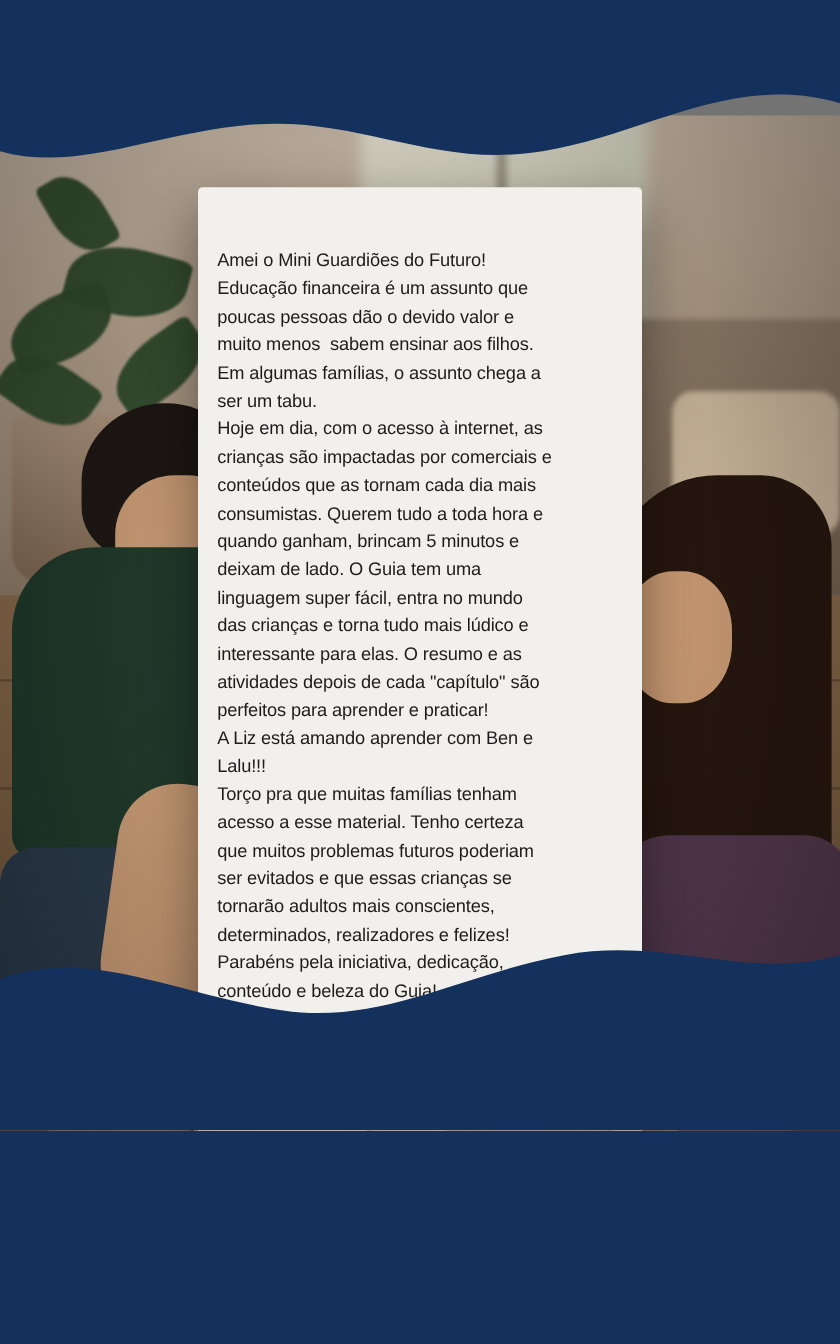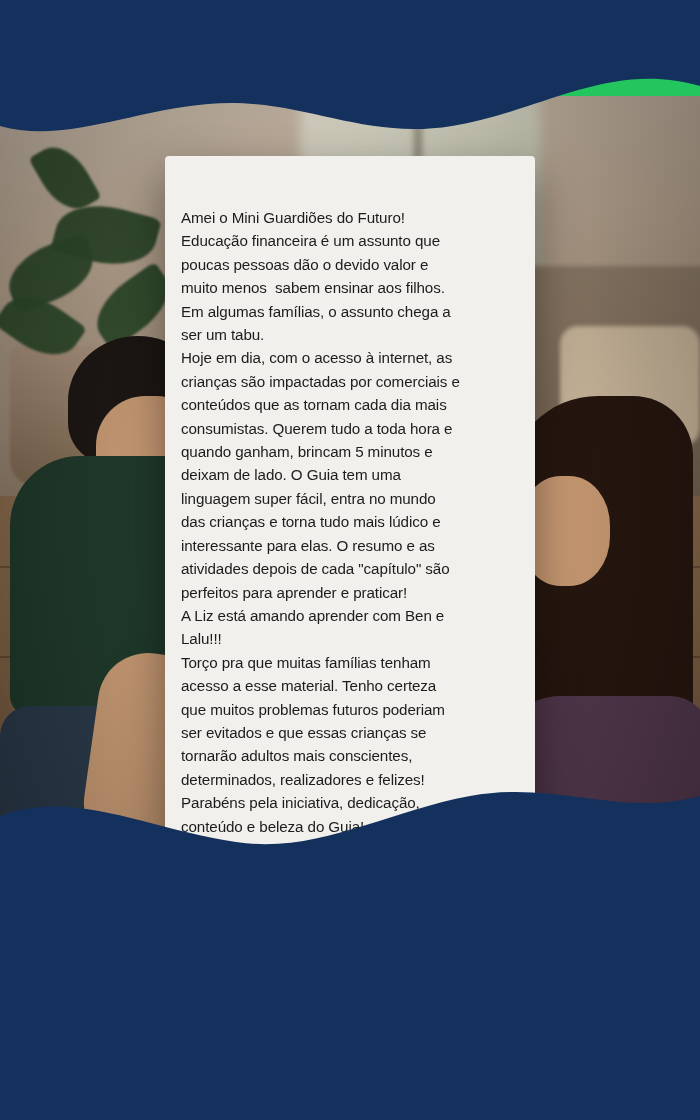--- a/index.html
+++ b/index.html
@@ -8,21 +8,21 @@
     height: 1120px;
     overflow: hidden;
     background: #13315c;
     font-family: "Liberation Sans", sans-serif;
   }
 
   #stage {
     position: relative;
     width: 700px;
     height: 942px;
-    background: #22c55e;
+    background: #737373;
     overflow: hidden;
   }
 
   
   .photo {
     position: absolute;
     left: 0;
     top: 96px;
     width: 700px;
     height: 930px;

